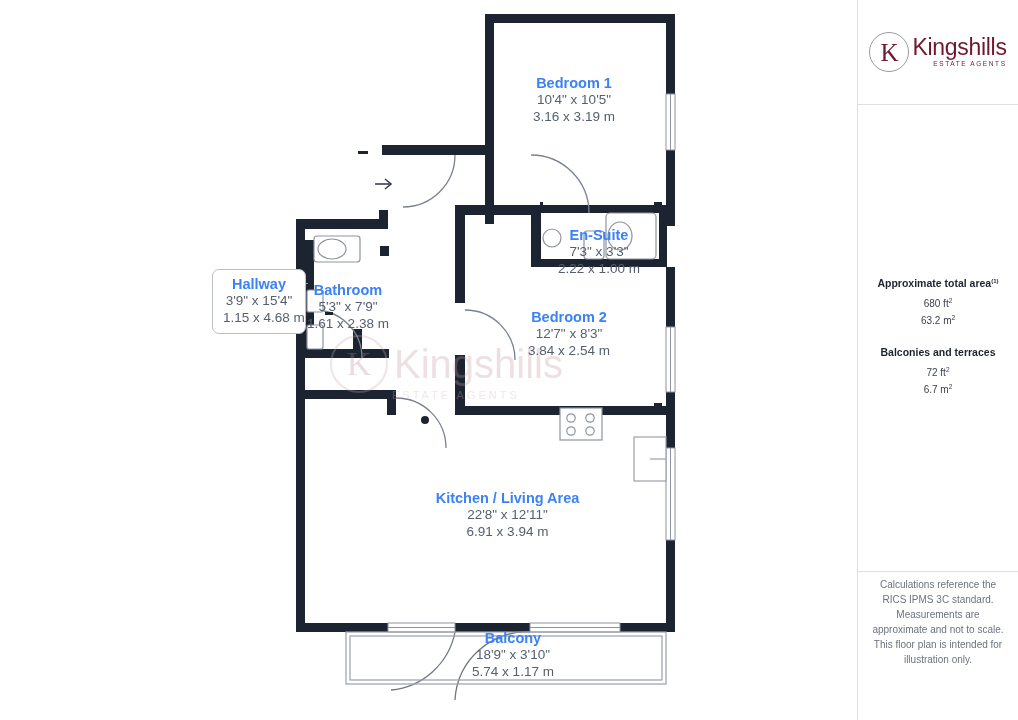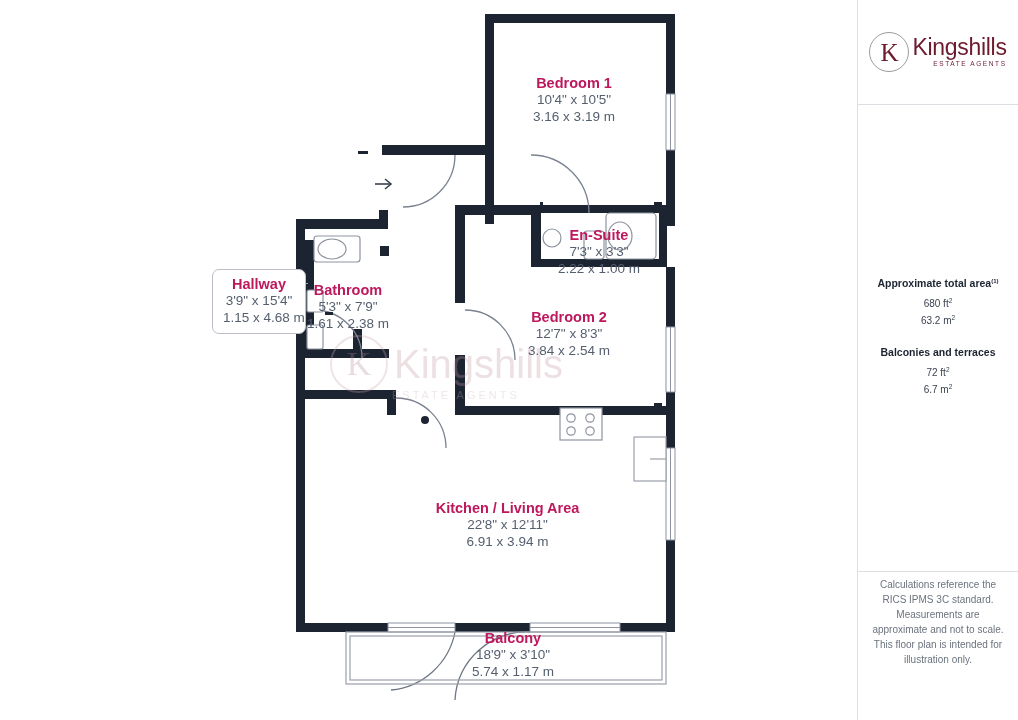--- a/index.html
+++ b/index.html
@@ -80,21 +80,21 @@
   
   .room-label {
     position: absolute;
     text-align: center;
     white-space: nowrap;
     pointer-events: none;
   }
   .room-label .rl-name {
     font-size: 14.5px;
     font-weight: bold;
-    color: #be185d;
+    color: #3b82f6;
     line-height: 1.25;
   }
   .room-label .rl-imp,
   .room-label .rl-met {
     font-size: 13.5px;
     color: #555f6e;
     line-height: 1.25;
   }
 
   
@@ -404,21 +404,21 @@
       <div class="rl-imp">5'3" x 7'9"</div>
       <div class="rl-met">1.61 x 2.38 m</div>
     </div>
 
     <div class="room-label" style="left:484px; top:308px; width:170px;">
       <div class="rl-name">Bedroom 2</div>
       <div class="rl-imp">12'7" x 8'3"</div>
       <div class="rl-met">3.84 x 2.54 m</div>
     </div>
 
-    <div class="room-label" style="left:400px; top:499px; width:215px;">
+    <div class="room-label" style="left:400px; top:489px; width:215px;">
       <div class="rl-name">Kitchen / Living Area</div>
       <div class="rl-imp">22'8" x 12'11"</div>
       <div class="rl-met">6.91 x 3.94 m</div>
     </div>
 
     <div class="room-label" style="left:428px; top:629px; width:170px;">
       <div class="rl-name">Balcony</div>
       <div class="rl-imp">18'9" x 3'10"</div>
       <div class="rl-met">5.74 x 1.17 m</div>
     </div>

